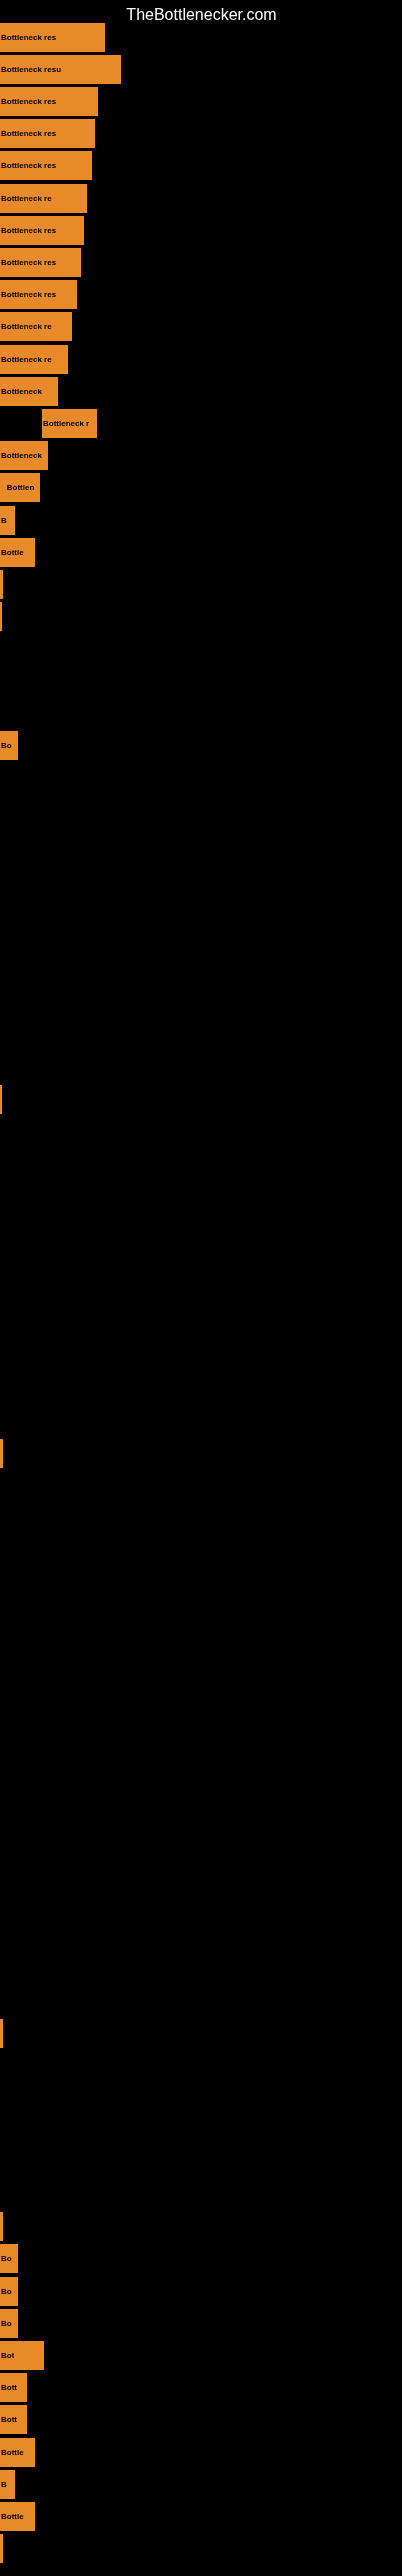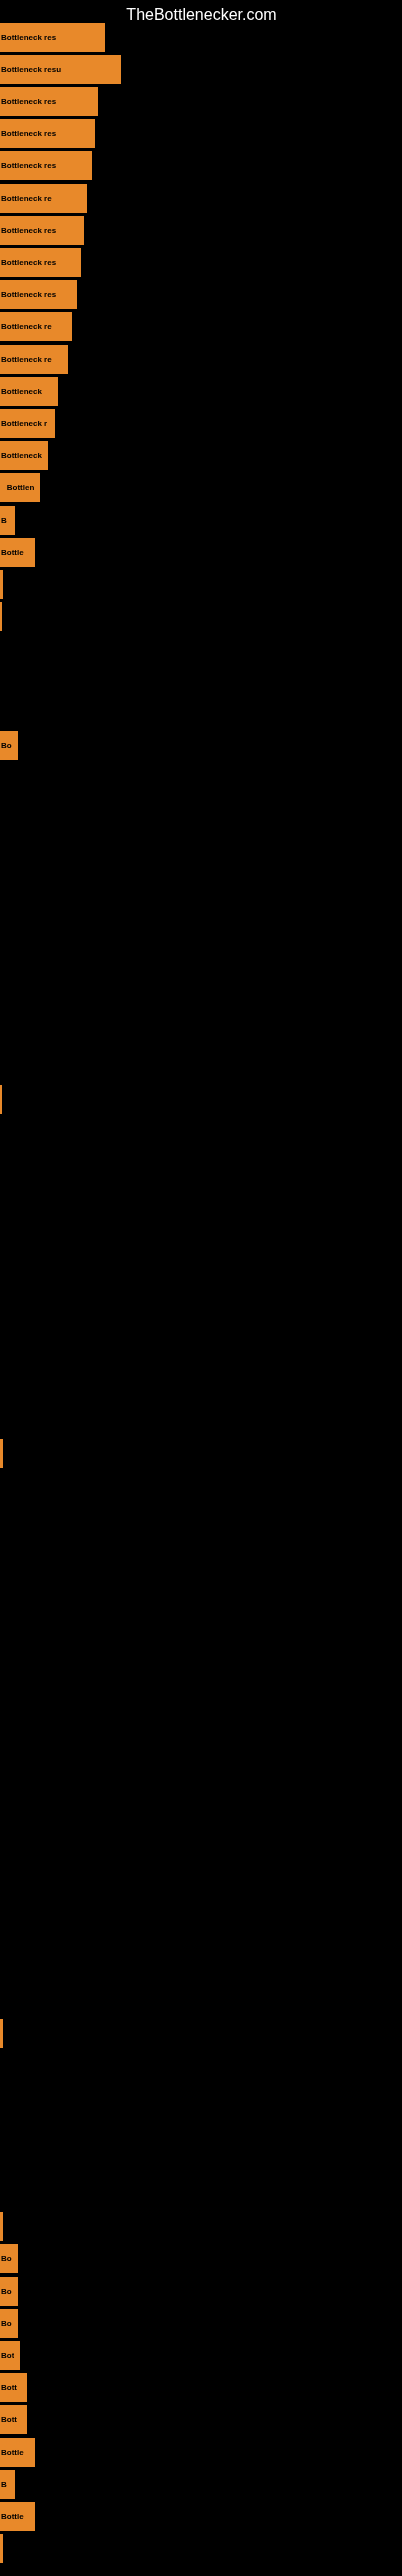--- a/index.html
+++ b/index.html
@@ -72,21 +72,21 @@
     </div>
     <div class="bar-item" style="top: 312px; width: 72px;">
       <span>Bottleneck re</span>
     </div>
     <div class="bar-item" style="top: 345px; width: 68px;">
       <span>Bottleneck re</span>
     </div>
     <div class="bar-item" style="top: 377px; width: 58px;">
       <span>Bottleneck</span>
     </div>
-    <div class="bar-item" style="top: 409px; width: 55px;">
+    <div class="bar-item" style="top: 409px; width: 55px; margin-left: 42px;">
       <span>Bottleneck r</span>
     </div>
     <div class="bar-item" style="top: 441px; width: 48px;">
       <span>Bottleneck</span>
     </div>
     <div class="bar-item" style="top: 473px; width: 40px; justify-content: center;">
       <span>Bottlen</span>
     </div>
     <div class="bar-item" style="top: 506px; width: 14.5px;">
       <span>B</span>
@@ -117,21 +117,21 @@
     </div>
     <div class="bar-item" style="top: 2244px; width: 17.7px;">
       <span>Bo</span>
     </div>
     <div class="bar-item" style="top: 2277px; width: 17.7px;">
       <span>Bo</span>
     </div>
     <div class="bar-item" style="top: 2309px; width: 17.7px;">
       <span>Bo</span>
     </div>
-    <div class="bar-item" style="top: 2341px; width: 20px;">
+    <div class="bar-item" style="top: 2341px; width: 44px;">
       <span>Bot</span>
     </div>
     <div class="bar-item" style="top: 2373px; width: 27px;">
       <span>Bott</span>
     </div>
     <div class="bar-item" style="top: 2405px; width: 27px;">
       <span>Bott</span>
     </div>
     <div class="bar-item" style="top: 2438px; width: 35px;">
       <span>Bottle</span>

